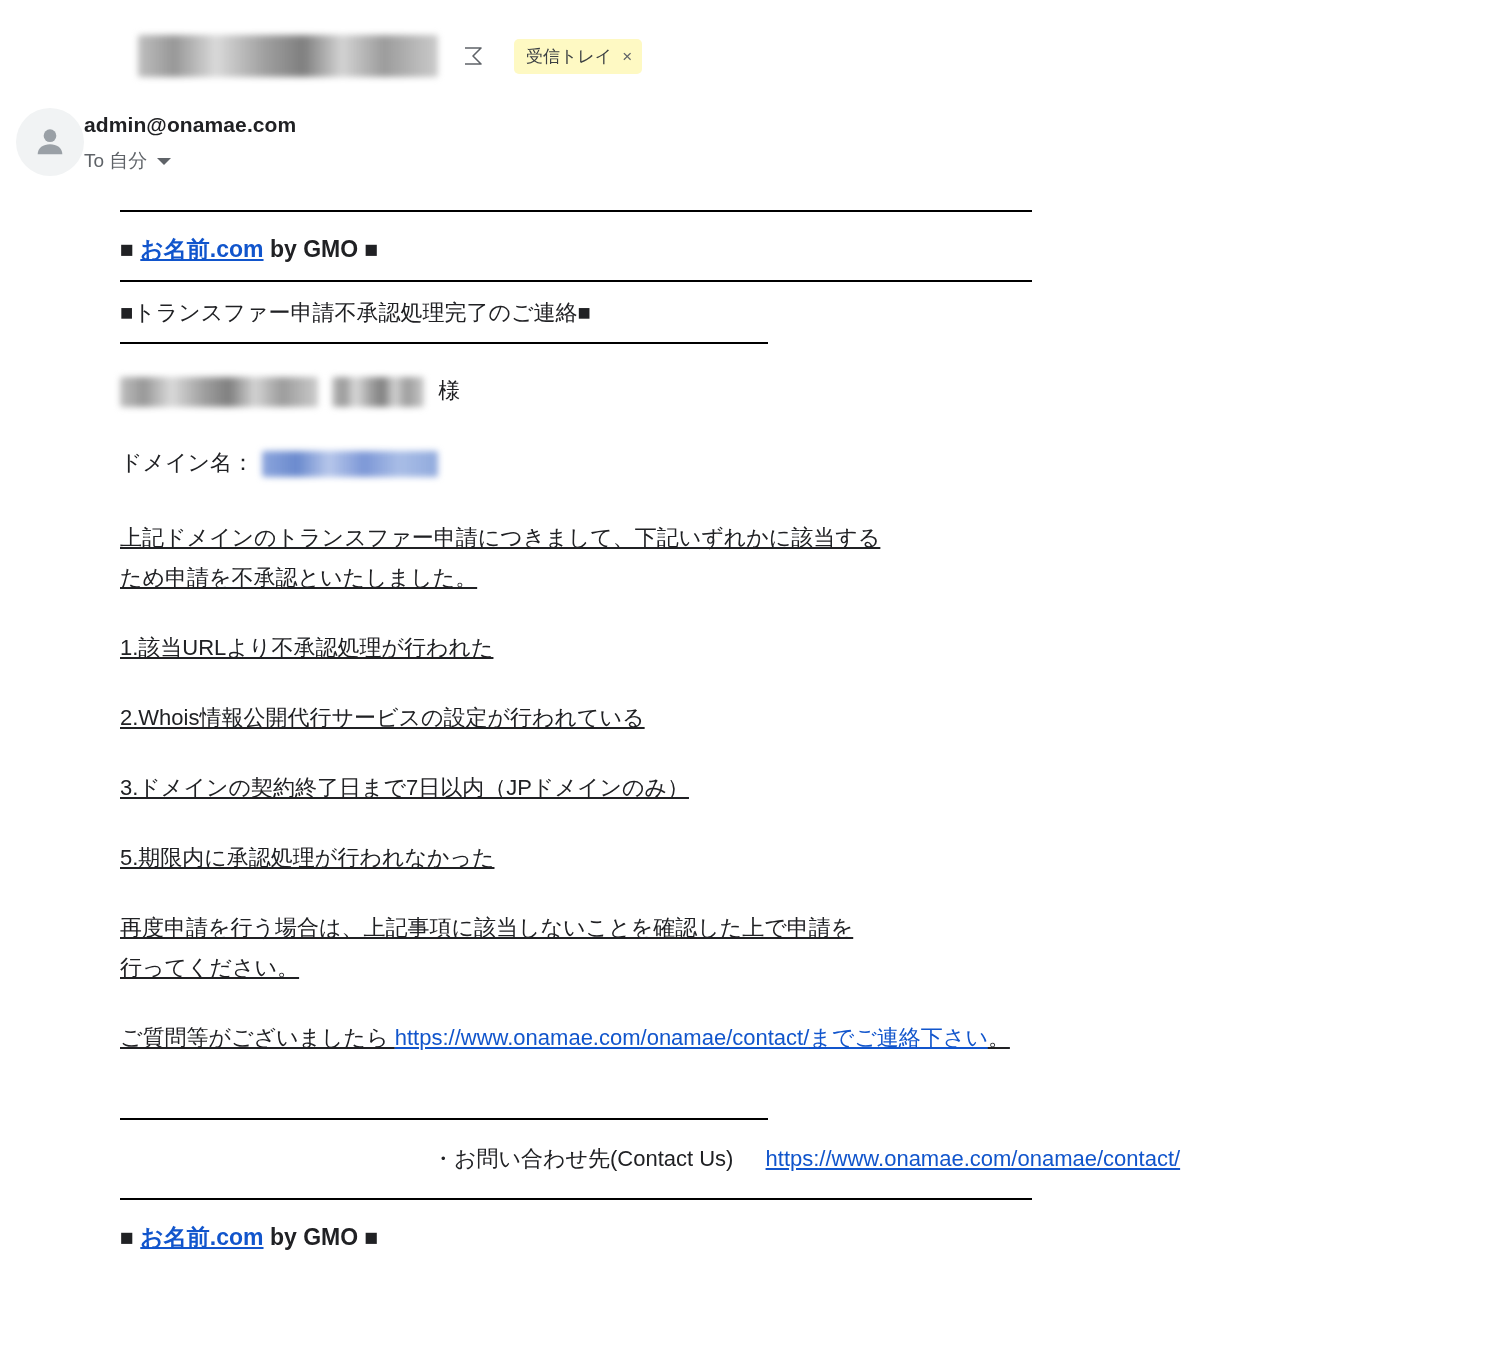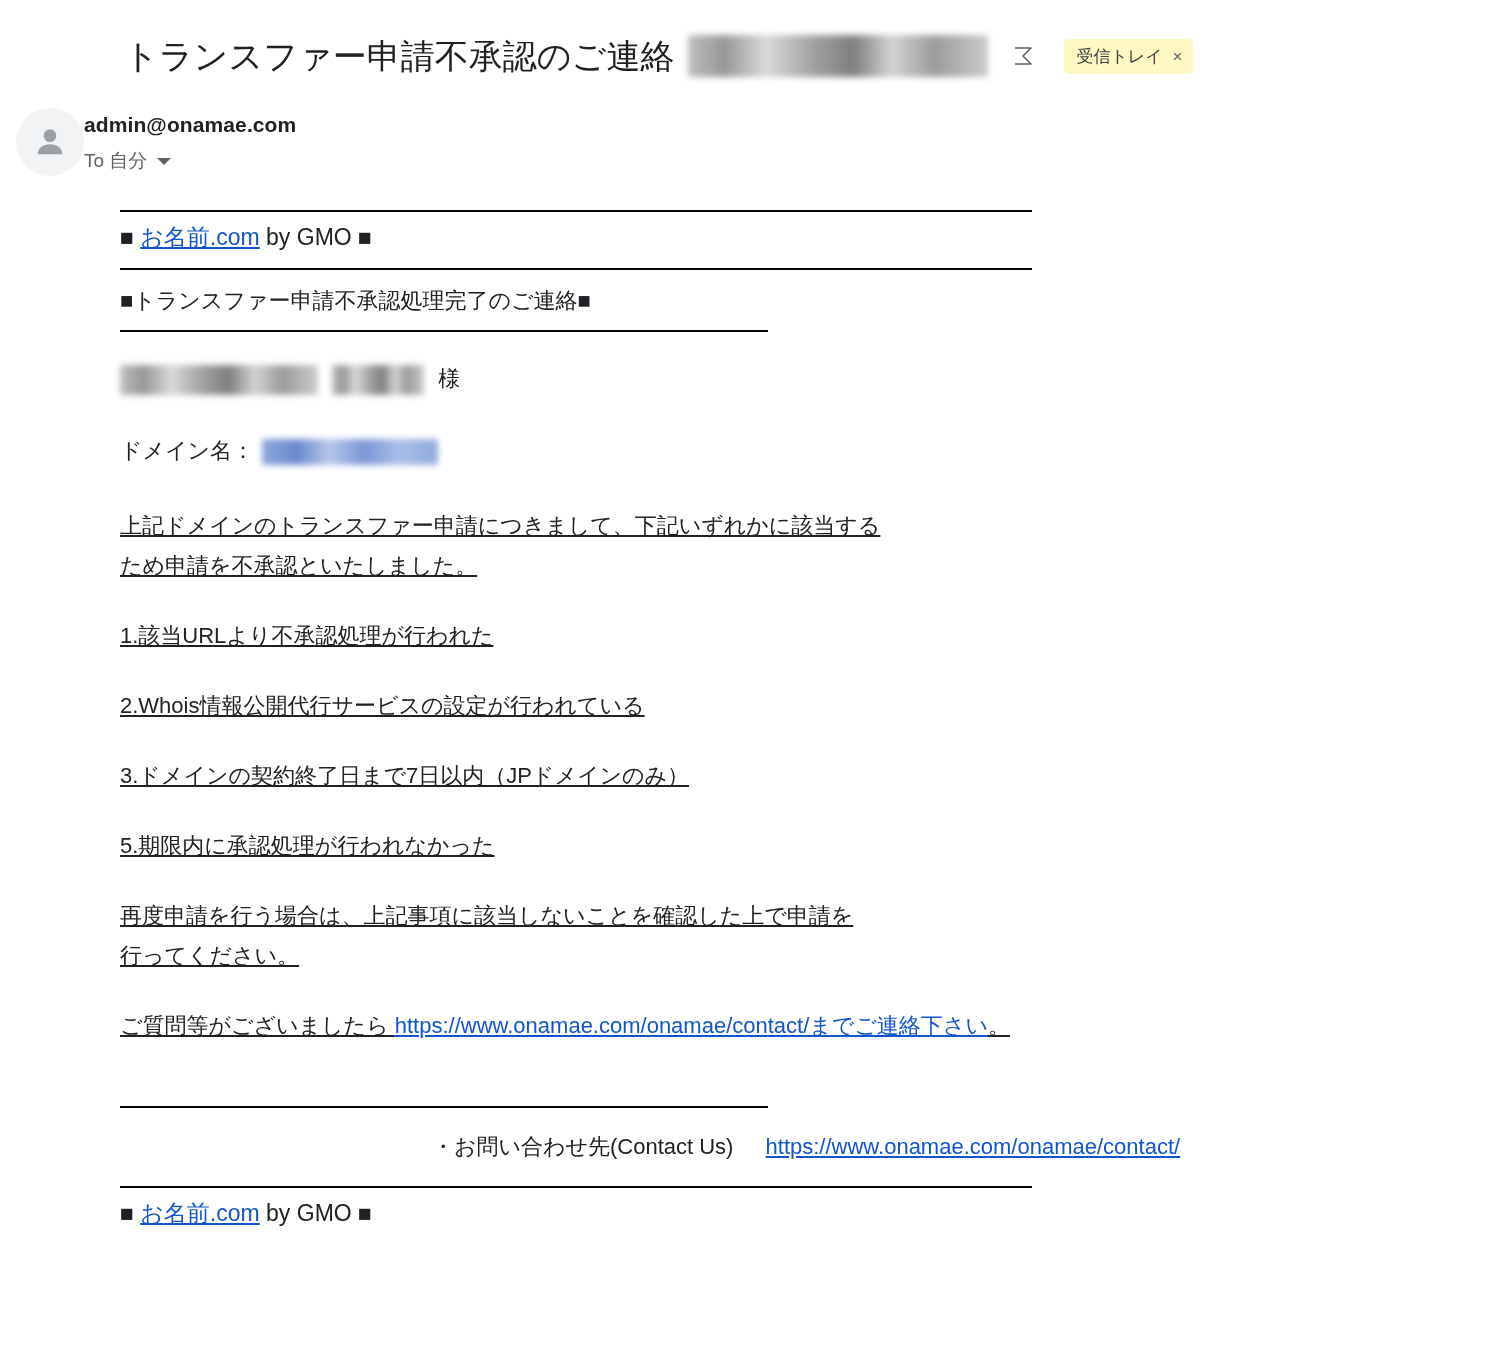--- a/index.html
+++ b/index.html
@@ -153,21 +153,22 @@
   .gap-m  { height: 30px; }
   .gap-l  { height: 38px; }
 
   a.link {
     color: #1155cc;
     text-decoration: underline;
   }
   .brandline {
     font-size: 23px;
     line-height: 34px;
-    padding: 8px 0 14px 0;
+    padding: 20px 0 14px 0;
+    font-weight: bold;
   }
   .heading-line {
     font-size: 22px;
     line-height: 34px;
     padding: 14px 0 12px 0;
     font-weight: 400;
   }
   .para {
     font-size: 22px;
     line-height: 40px;
@@ -204,21 +205,20 @@
     text-align: center;
   }
   .contact-row a { margin-left: 26px; }
 </style>
 </head>
 <body>
 
 <div class="mail-view">
 
   <div class="subject-row">
-    <span class="subject-text">トランスファー申請不承認のご連絡</span>
     <span class="redacted redact-subject"></span>
     <span class="expand-icon">
       <svg width="24" height="24" viewBox="0 0 24 24" aria-hidden="true">
         <path d="M4 4 H20 L12 12 L20 20 H4" fill="none" stroke="#5f6368" stroke-width="1.6" stroke-linejoin="round"></path>
       </svg>
     </span>
     <span class="label-chip">
       <span>受信トレイ</span>
       <span class="chip-x">×</span>
     </span>

